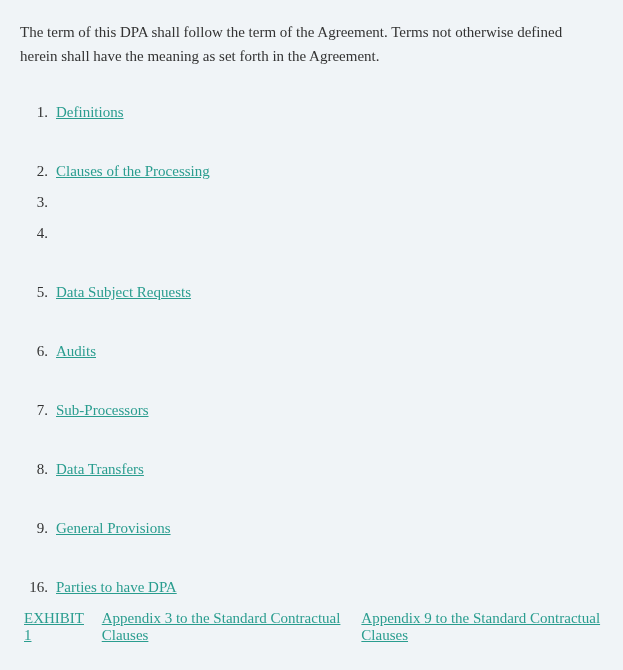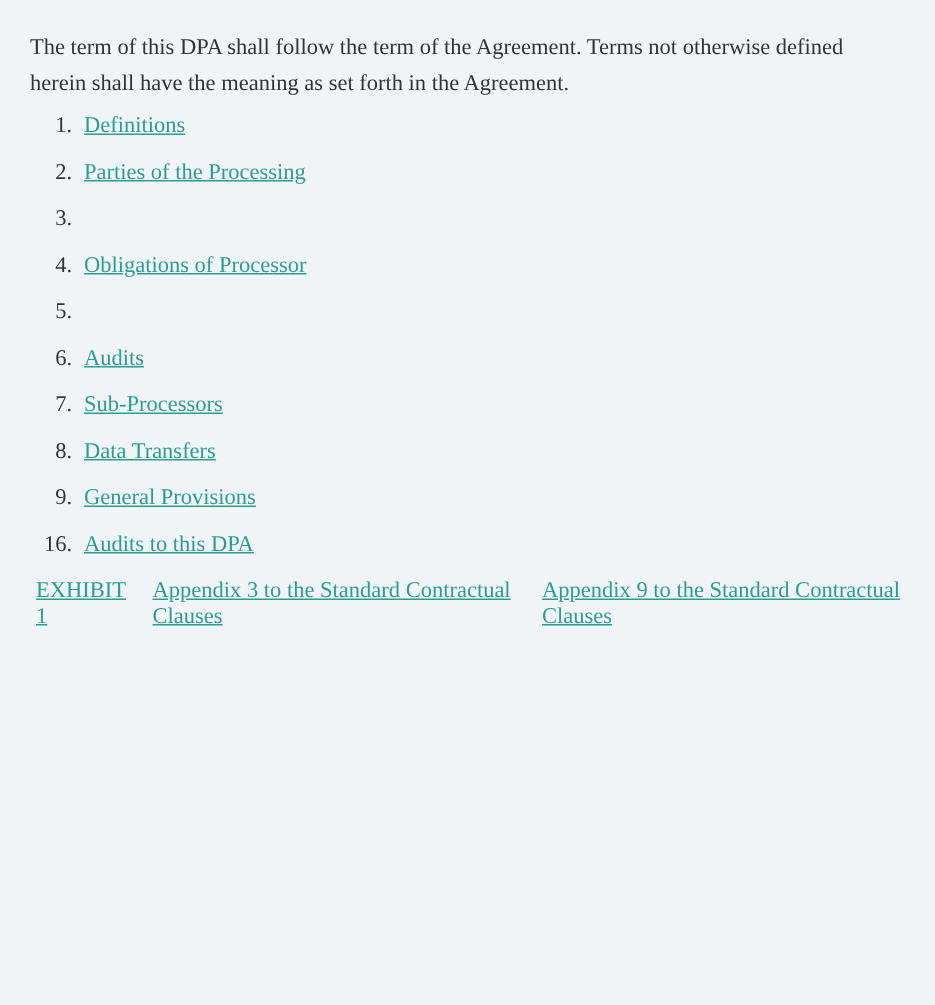--- a/index.html
+++ b/index.html
@@ -44,20 +44,21 @@
       color: #333;
       font-size: 15px;
       flex-shrink: 0;
     }
 
     .toc-link {
       color: #2a9d8f;
       text-decoration: underline;
       font-size: 15px;
       cursor: pointer;
+      margin-top: 28px;
     }
 
     .extra-links {
       margin-top: 4px;
       display: flex;
       flex-direction: row;
       gap: 18px;
       padding-left: 4px;
     }
 
@@ -74,51 +75,51 @@
 
 <p class="intro-text">The term of this DPA shall follow the term of the Agreement. Terms not otherwise defined herein shall have the meaning as set forth in the Agreement.</p>
 
 <ol class="toc-list">
 <li>
       <span class="toc-number">1.</span>
       <a class="toc-link" href="#">Definitions</a>
     </li>
     <li>
       <span class="toc-number">2.</span>
-      <a class="toc-link" href="#">Parties of the Processing</a>
+      <a class="toc-link" href="#">Clauses of the Processing</a>
     </li>
     <li>
       <span class="toc-number">3.</span>
     </li>
     <li>
       <span class="toc-number">4.</span>
-      <a class="toc-link" href="#">Obligations of Processor</a>
     </li>
     <li>
       <span class="toc-number">5.</span>
+      <a class="toc-link" href="#">Data Subject Requests</a>
     </li>
     <li>
       <span class="toc-number">6.</span>
       <a class="toc-link" href="#">Audits</a>
     </li>
     <li>
       <span class="toc-number">7.</span>
       <a class="toc-link" href="#">Sub-Processors</a>
     </li>
     <li>
       <span class="toc-number">8.</span>
       <a class="toc-link" href="#">Data Transfers</a>
     </li>
     <li>
       <span class="toc-number">9.</span>
       <a class="toc-link" href="#">General Provisions</a>
     </li>
     <li>
       <span class="toc-number">16.</span>
-      <a class="toc-link" href="#">Audits to this DPA</a>
+      <a class="toc-link" href="#">Parties to have DPA</a>
     </li>
   </ol>
 
 <div class="extra-links">
 <a class="extra-link" href="#">EXHIBIT 1</a>
     <a class="extra-link" href="#">Appendix 3 to the Standard Contractual Clauses</a>
     <a class="extra-link" href="#">Appendix 9 to the Standard Contractual Clauses</a>
   </div>
 
 </body></html>

